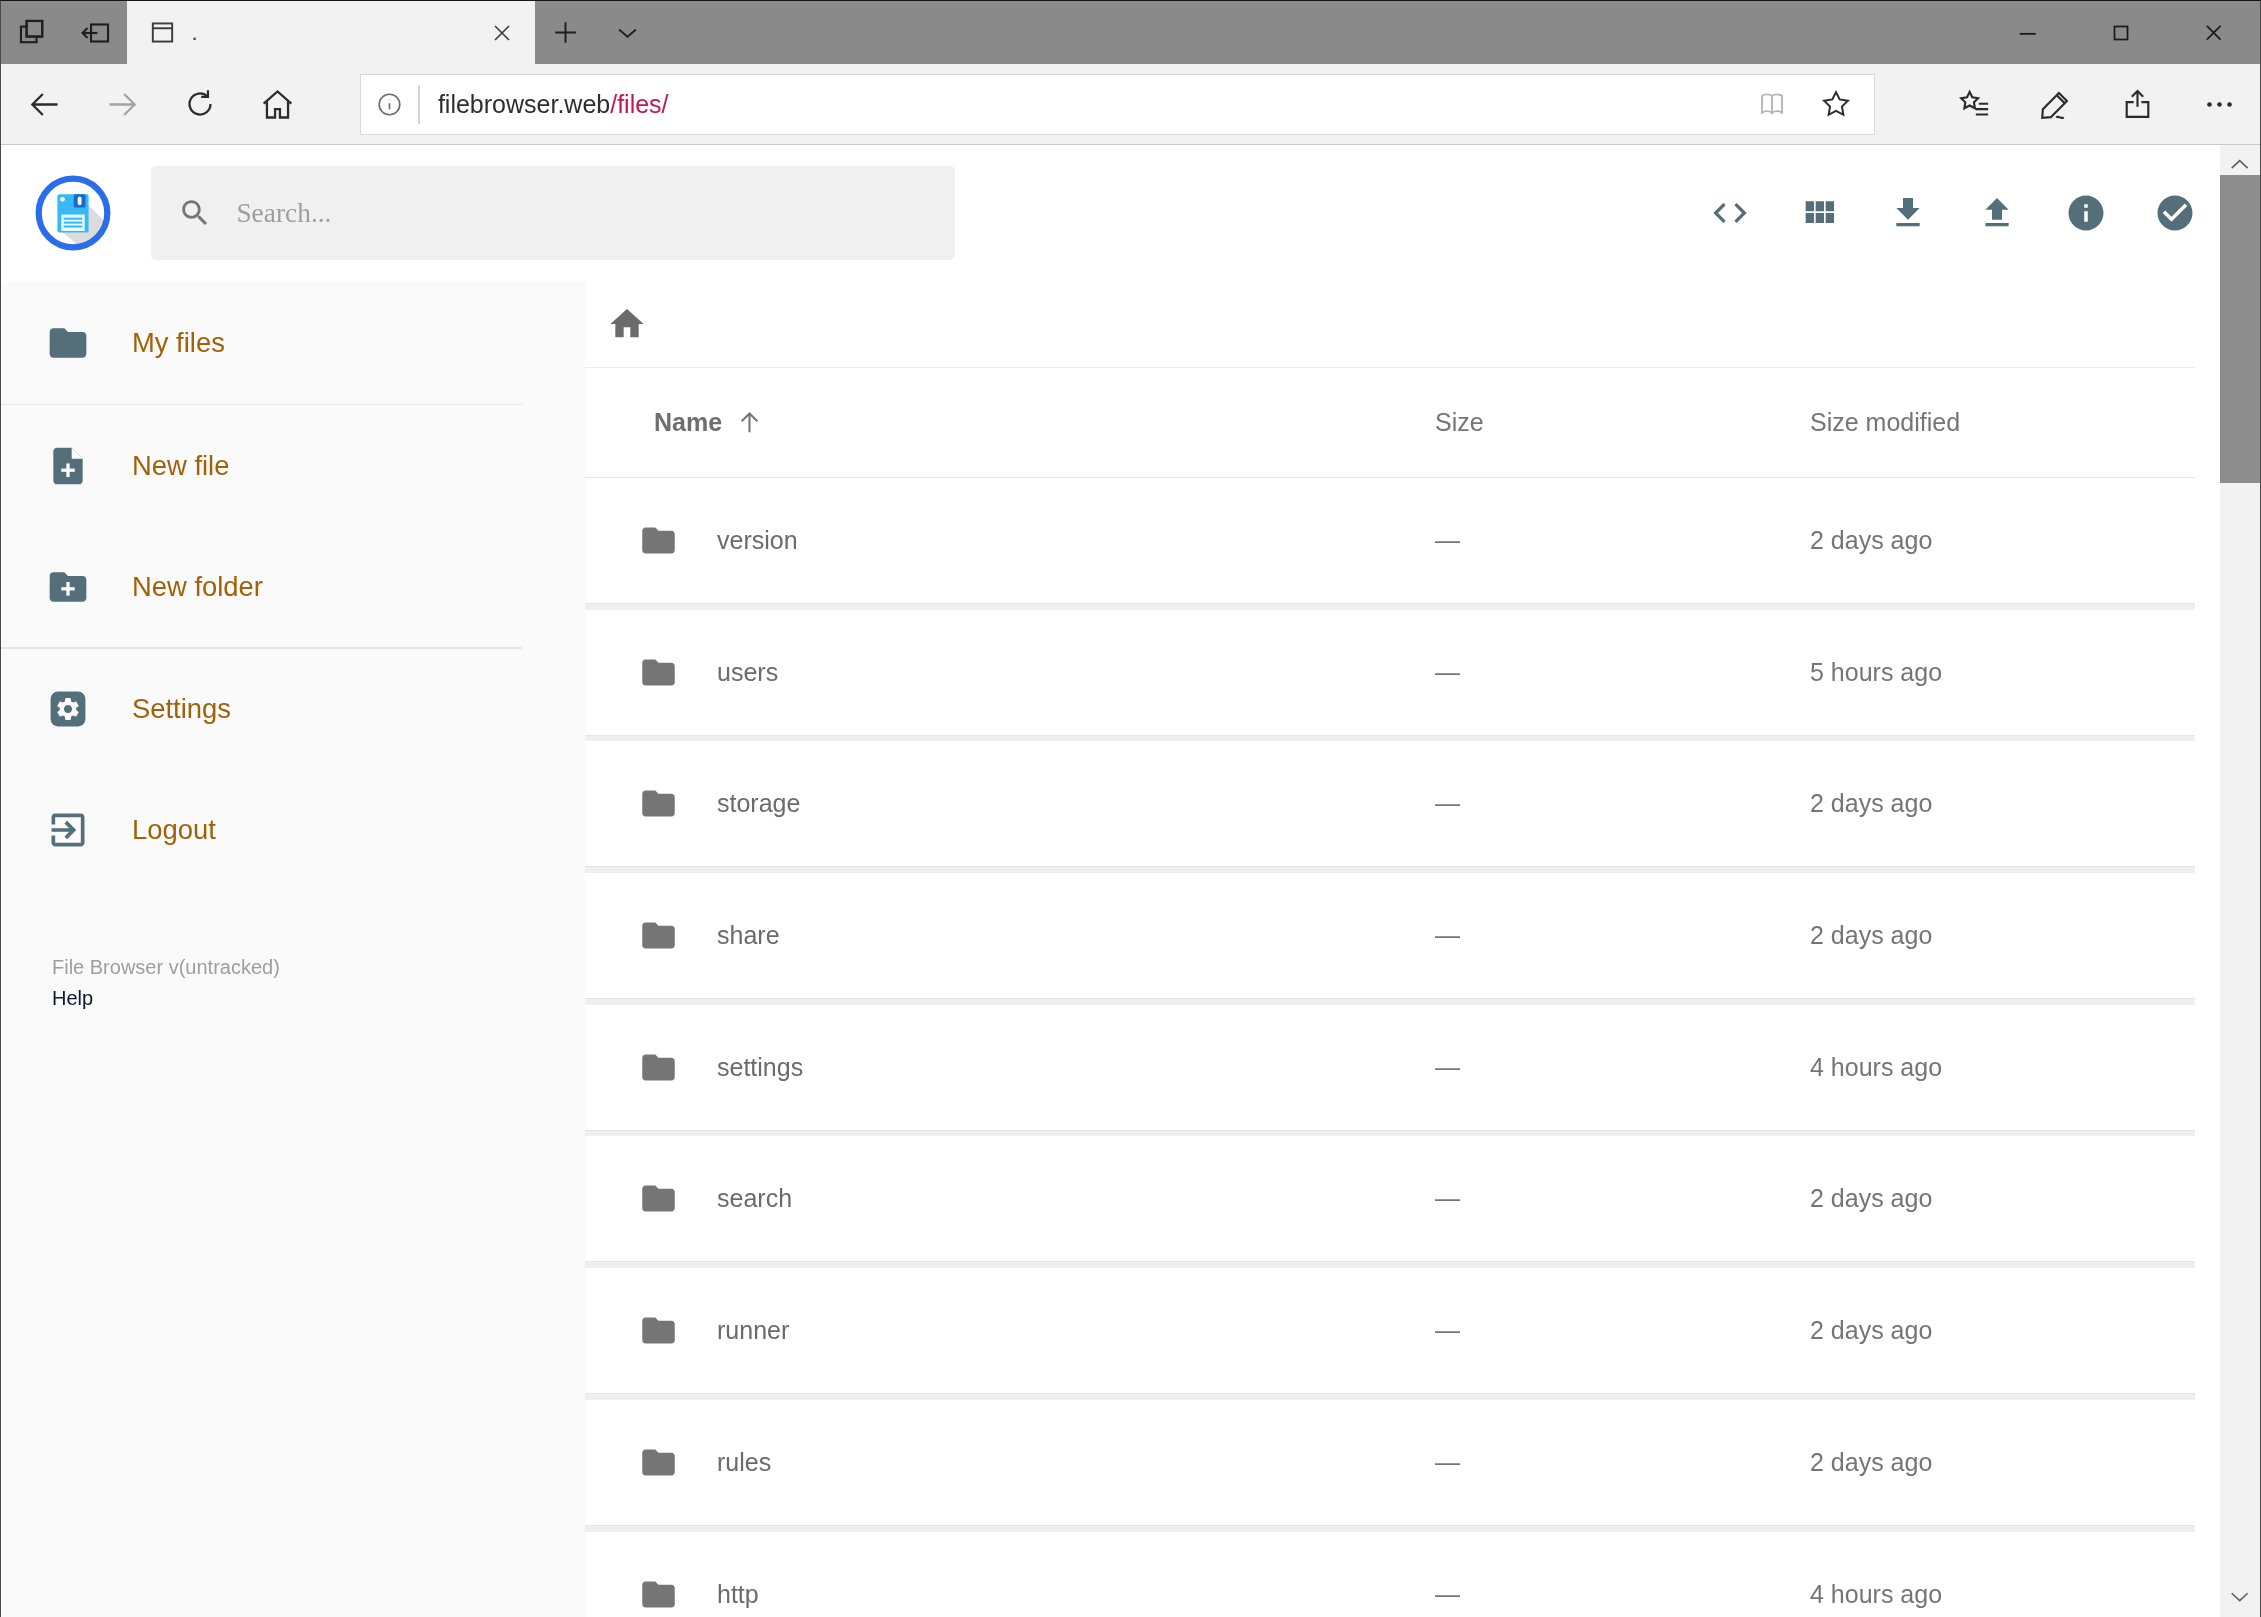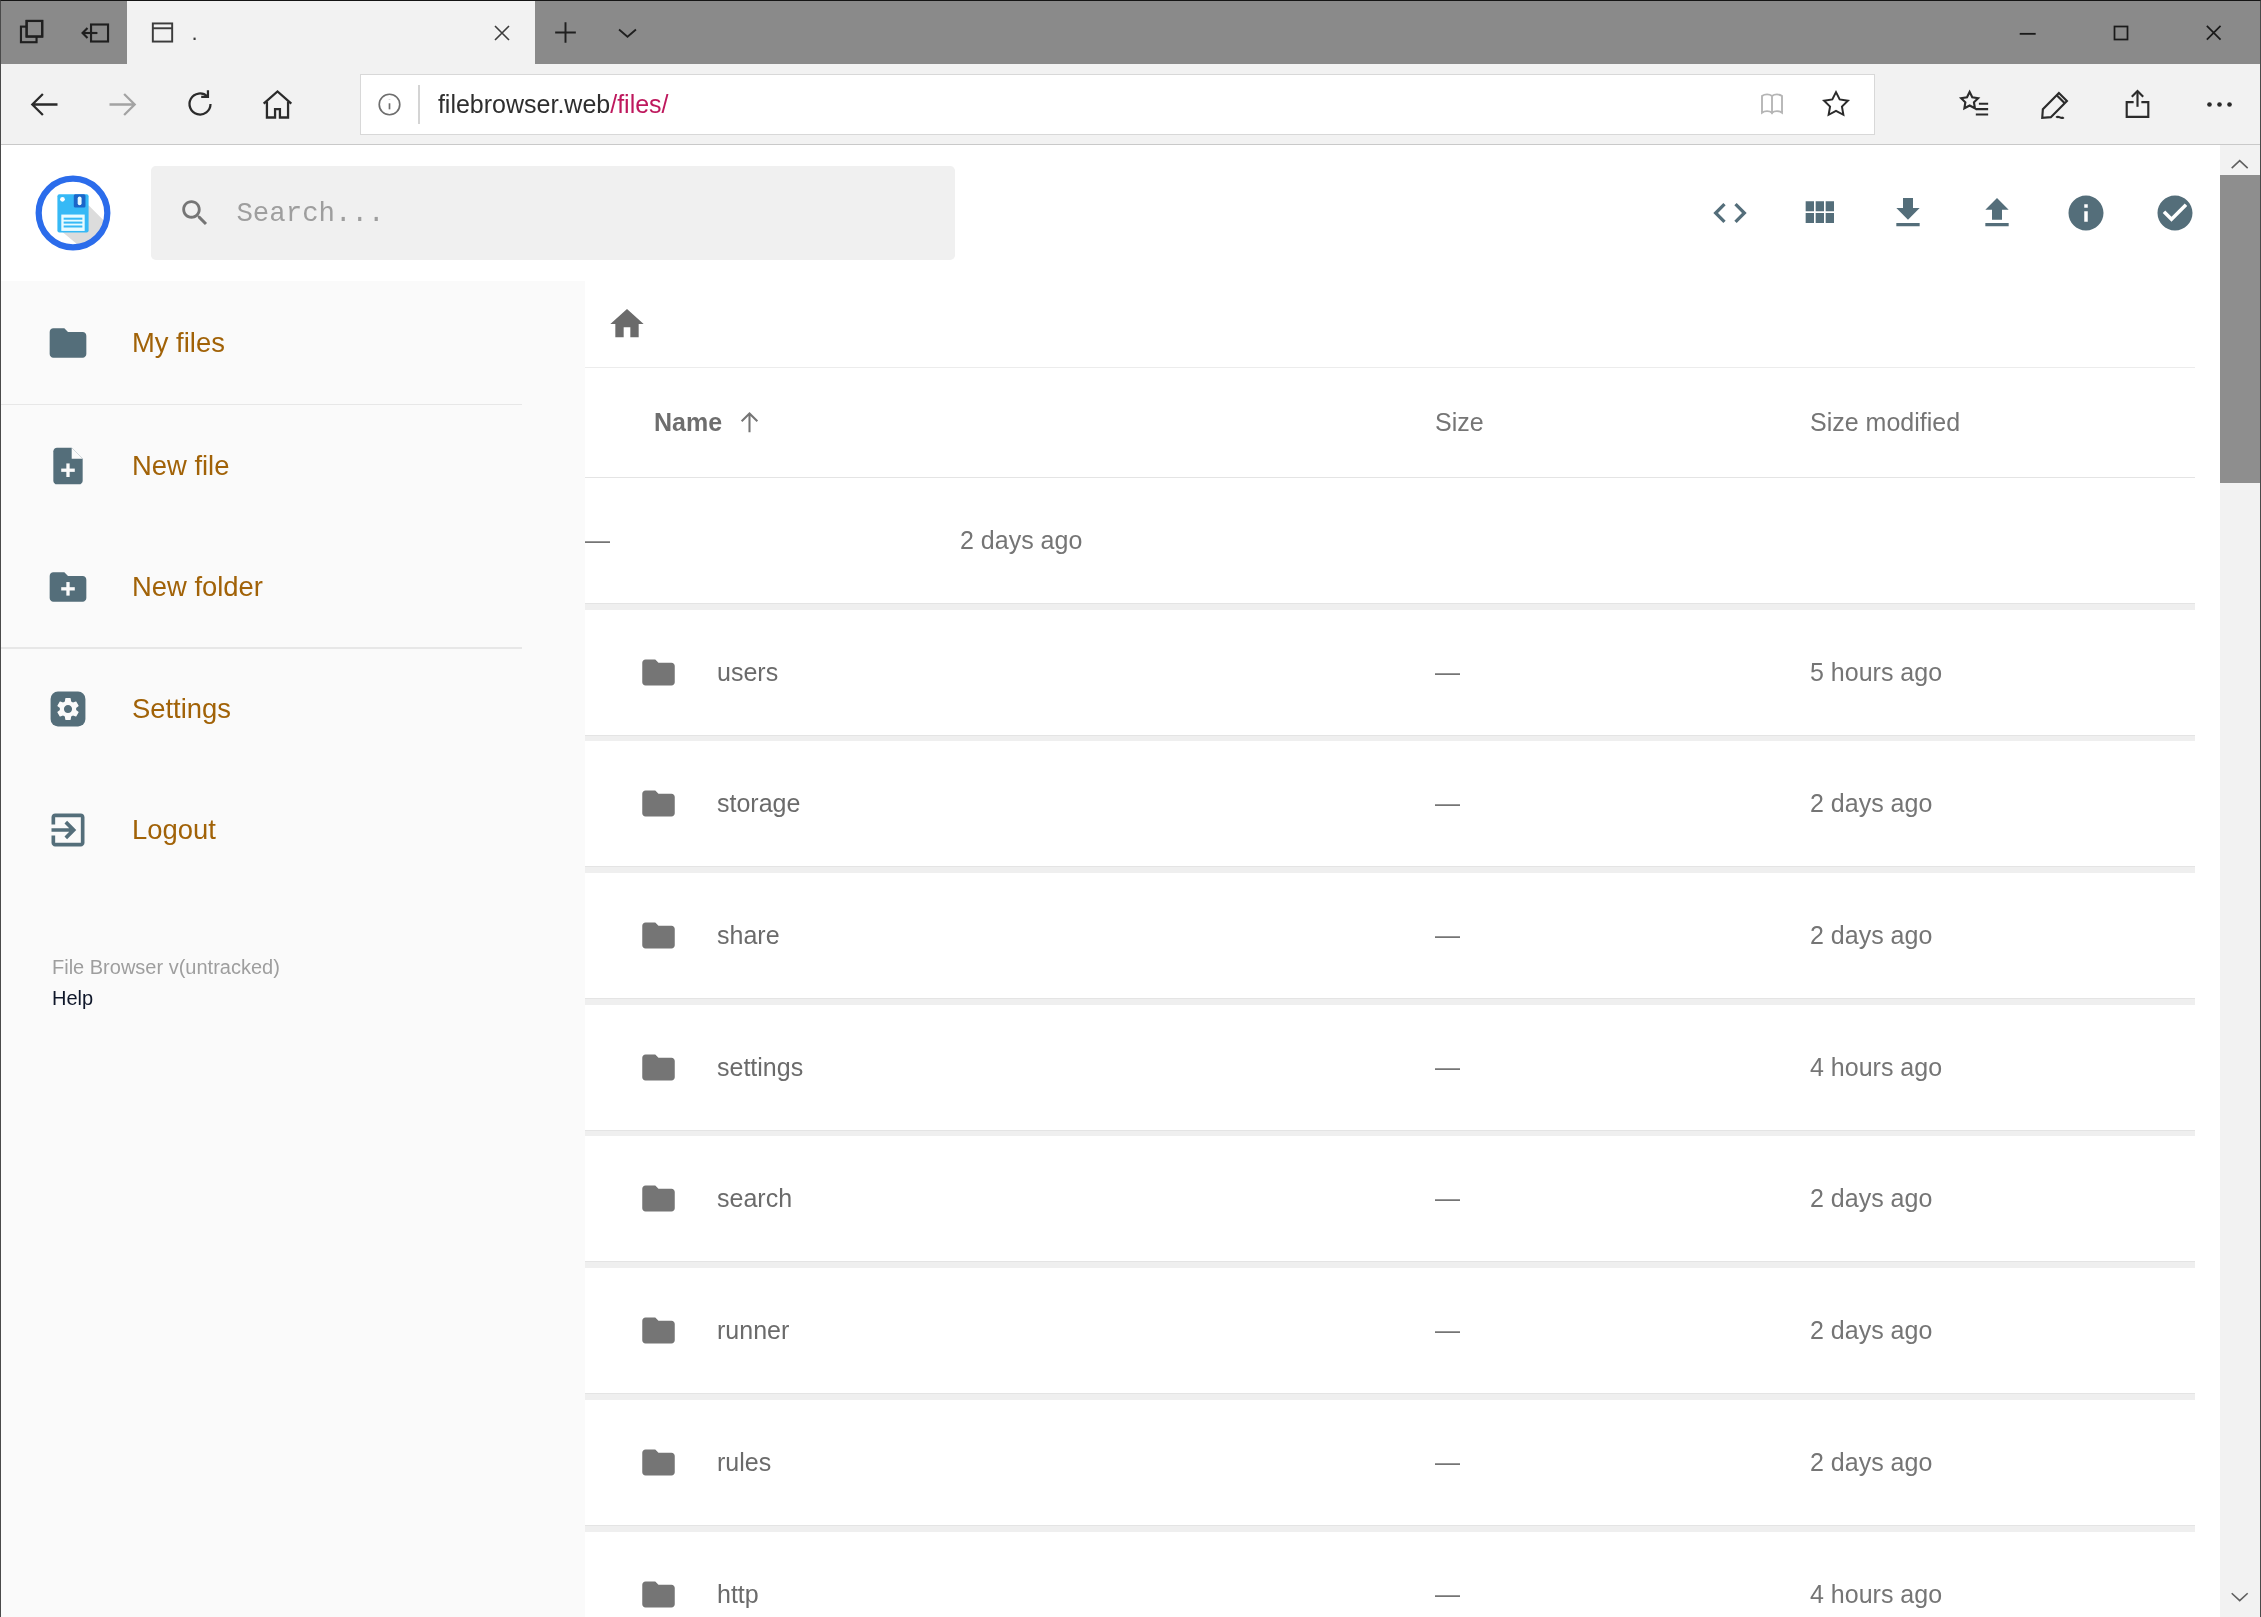--- a/index.html
+++ b/index.html
@@ -39,21 +39,21 @@
   .after-btn { width:82px; height:81px; display:flex; align-items:center; justify-content:center;
     background:none; border:none; cursor:pointer; }
 
   
   .app { flex:1; background:#fff; display:flex; flex-direction:column; position:relative; overflow:hidden; }
   .app-header { height:136px; flex:none; display:flex; align-items:center; background:#fff; }
   .logo { width:78px; height:78px; margin-left:33px; flex:none; }
   .searchbox { margin-left:39px; width:804px; height:94px; background:#f0f0f0;
     border-radius:4.8px; display:flex; align-items:center; padding:0 27.4px; gap:24px; }
   .searchbox input { flex:1; border:none; background:transparent; outline:none;
-    font-size:27.4px; color:#701a75; font-family:Liberation Mono, monospace; }
+    font-size:27.4px; color:#701a75; font-family:Liberation Serif, serif; }
   .searchbox input::placeholder { color:#9e9e9e; }
   .actions { margin-left:auto; margin-right:53px; display:flex; gap:24px; }
   .act-btn { width:65px; height:65px; display:flex; align-items:center; justify-content:center;
     background:none; border:none; cursor:pointer; color:#546e7a; }
 
   .app-body { flex:1; display:flex; overflow:hidden; }
 
   
   .sidebar { width:584px; flex:none; background:#fafafa; padding-top:1.6px; }
   .side-item { height:121px; display:flex; align-items:center; padding-left:45px; gap:42px;
@@ -360,20 +360,26 @@
                 <path d="M12 20V5M5.5 11L12 4.5l6.5 6.5"></path>
               </svg>
           </div>
           <div class="col-size"><span>Size</span></div>
           <div class="col-mod"><span>Size modified</span></div>
         </div>
 
         <div class="rows">
 
           <div class="row">
+            <div class="cell-name">
+                <svg class="ic" width="39" height="39" viewBox="0 0 24 24" fill="#757575">
+                  <path d="M10 4H4c-1.1 0-1.99.9-1.99 2L2 18c0 1.1.9 2 2 2h16c1.1 0 2-.9 2-2V8c0-1.1-.9-2-2-2h-8l-2-2z"></path>
+                </svg>
+                <span>version</span>
+              </div>
             <div class="cell-size">—</div>
             <div class="cell-mod">2 days ago</div>
           </div>
 
           <div class="row">
             <div class="cell-name">
                 <svg class="ic" width="39" height="39" viewBox="0 0 24 24" fill="#757575">
                   <path d="M10 4H4c-1.1 0-1.99.9-1.99 2L2 18c0 1.1.9 2 2 2h16c1.1 0 2-.9 2-2V8c0-1.1-.9-2-2-2h-8l-2-2z"></path>
                 </svg>
                 <span>users</span>

